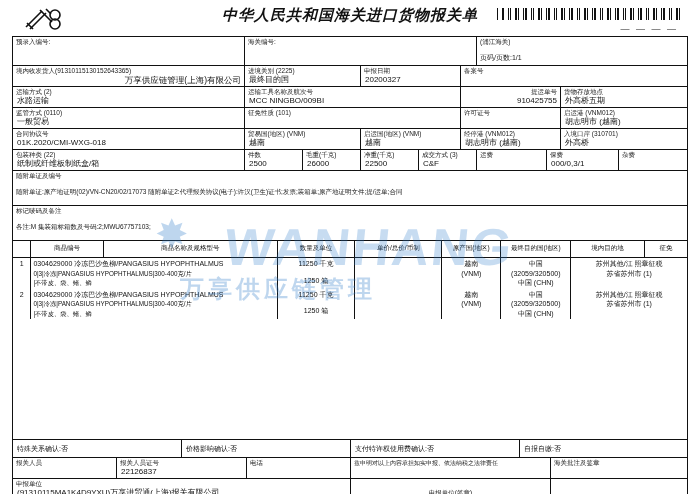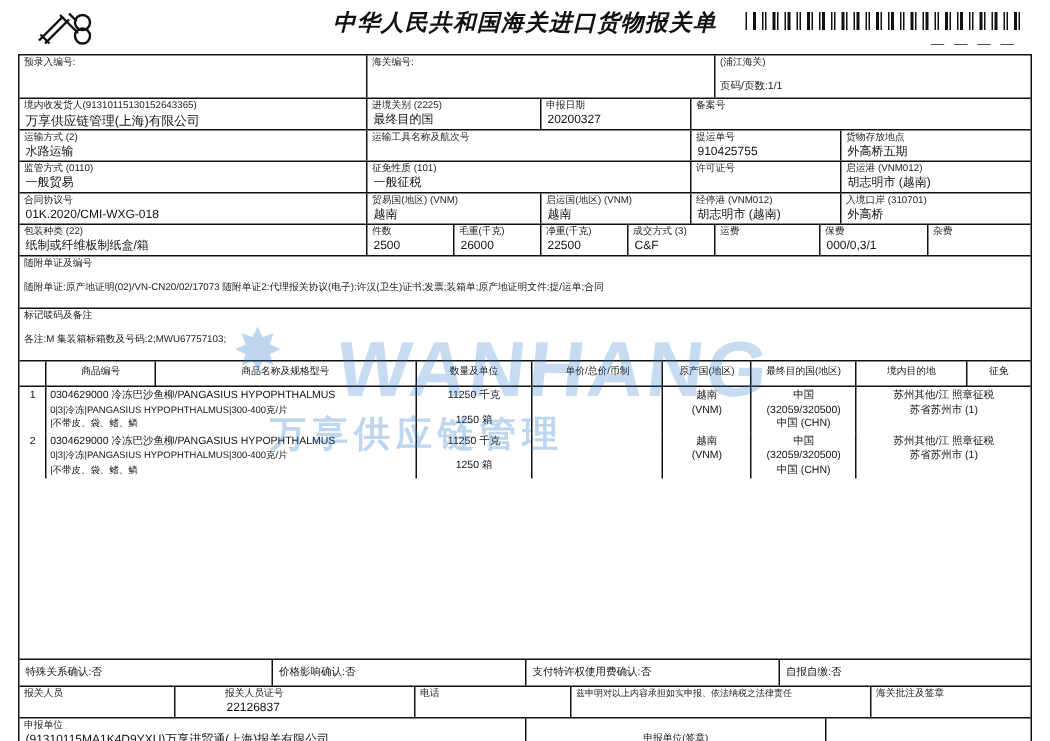--- a/index.html
+++ b/index.html
@@ -25,21 +25,21 @@
   .dashes{position:absolute;right:22px;top:24px;font-size:9px;letter-spacing:2px;color:#111;}
 
   
   .tbl{position:absolute;left:12px;top:36px;width:676px;border:1px solid #111;box-sizing:border-box;}
   .row{display:flex;border-bottom:1px solid #111;}
   .row:last-child{border-bottom:none;}
   .cell{position:relative;box-sizing:border-box;border-right:1px solid #111;padding:1px 3px;min-height:17px;}
   .cell:last-child{border-right:none;}
   .lbl{font-size:6.5px;color:#222;line-height:8px;display:block;}
   .val{font-size:8px;color:#111;line-height:10px;display:block;padding-left:1px;}
-  .val.big{font-size:8.5px;}
+  .val.big{font-size:8.5px;text-align:right;}
   .pagei{font-size:7px;text-align:right;padding-right:4px;}
 
   
   .goods{width:100%;border-collapse:collapse;}
   .goods th,.goods td{border-right:1px solid #111;border-bottom:none;font-size:6.5px;padding:1px 2px;vertical-align:top;color:#111;}
   .goods th{font-weight:normal;text-align:center;border-bottom:1px solid #111;height:14px;line-height:12px;}
   .goods td{font-size:7px;line-height:9.5px;}
   .goods th:last-child,.goods td:last-child{border-right:none;}
   .gi-no{text-align:center;}
   .gname{font-size:6.8px;line-height:9px;}
@@ -202,39 +202,39 @@
       </div>
     </div>
 
     <div class="row">
       <div class="cell" style="width:232px;">
         <span class="lbl">运输方式 (2)</span>
         <span class="val">水路运输</span>
       </div>
       <div class="cell" style="width:216px;">
         <span class="lbl">运输工具名称及航次号</span>
-      </div>
-      <div class="cell" style="width:100px;">
+        <span class="val">MCC NINGBO/009BI</span>
+      </div>
+      <div class="cell" style="width:100px;text-align:right;">
         <span class="lbl">提运单号</span>
         <span class="val">910425755</span>
       </div>
       <div class="cell" style="flex:1;">
         <span class="lbl">货物存放地点</span>
         <span class="val">外高桥五期</span>
       </div>
     </div>
 
     <div class="row">
       <div class="cell" style="width:232px;">
         <span class="lbl">监管方式 (0110)</span>
         <span class="val">一般贸易</span>
       </div>
       <div class="cell" style="width:216px;">
         <span class="lbl">征免性质 (101)</span>
-        <span class="val">一般征税</span>
       </div>
       <div class="cell" style="width:100px;">
         <span class="lbl">许可证号</span>
         <span class="val"></span>
       </div>
       <div class="cell" style="flex:1;">
         <span class="lbl">启运港 (VNM012)</span>
         <span class="val">胡志明市 (越南)</span>
       </div>
     </div>
@@ -405,21 +405,21 @@
           <span>自报自缴:</span><span>否</span>
         </span>
       </div>
     </div>
 
     <div class="row">
       <div class="cell" style="width:104px;">
         <span class="lbl">报关人员</span>
         <span class="val"></span>
       </div>
-      <div class="cell" style="width:130px;margin-left:30px;">
+      <div class="cell" style="width:130px;">
         <span class="lbl"><span>报关人员证号</span></span>
         <span class="val">22126837</span>
       </div>
       <div class="cell" style="width:104px;">
         <span class="lbl">电话</span>
         <span class="val"></span>
       </div>
       <div class="cell" style="width:200px;">
         <span class="lbl" style="font-size:6px;">兹申明对以上内容承担如实申报、依法纳税之法律责任</span>
       </div>

